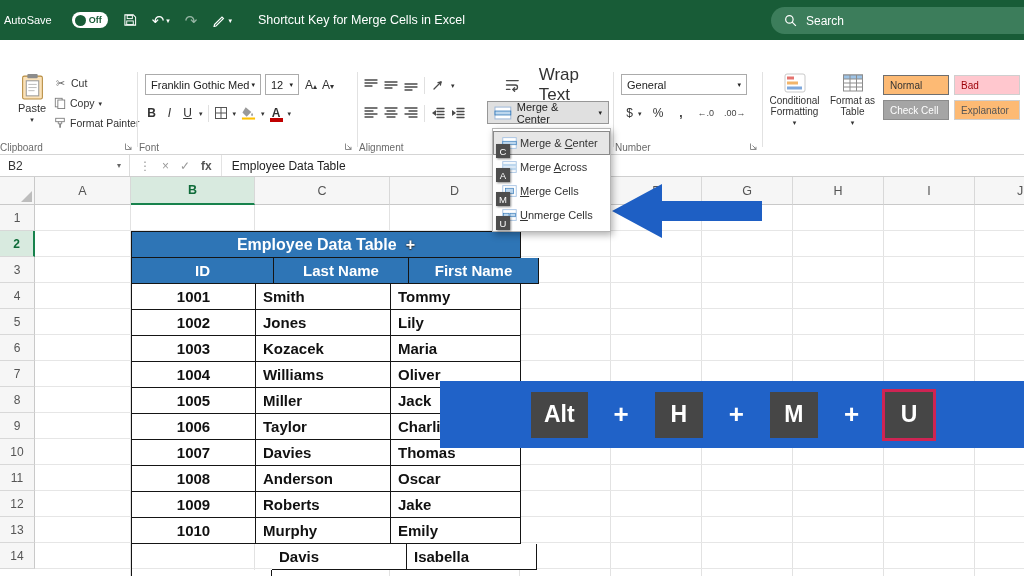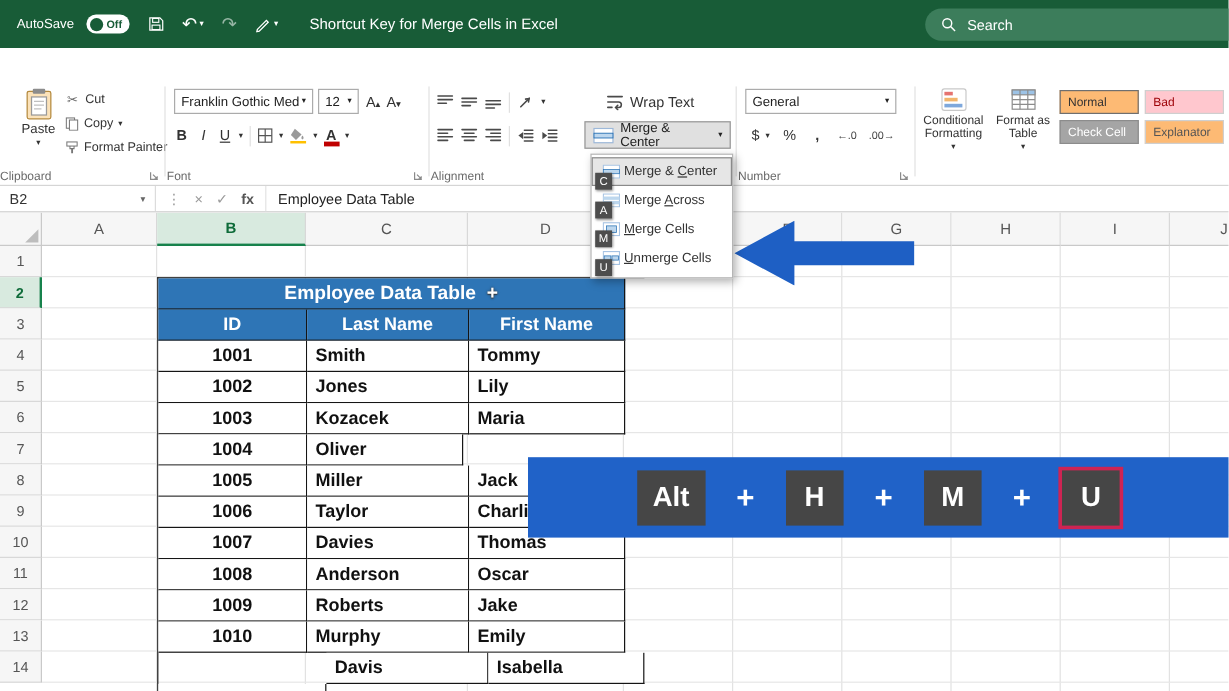--- a/index.html
+++ b/index.html
@@ -1,21 +1,21 @@
 <!DOCTYPE html>
 <html style="--title-green: #185C37; --search-green: #3C7D5B; --accent-green: #107C41; --blue-header: #2E75B6; --banner-blue: #2062C8; --arrow-blue: #1E5FC4; --key-bg: #464646; --key-red: #CE2453; --bad-bg: #FFC7CE; --bad-text: #9C0006; --check-bg: #A5A5A5;"><head>
 <meta charset="utf-8">
 <style>
   *{margin:0;padding:0;box-sizing:border-box;}
   body{font-family:"Liberation Sans",sans-serif;background:#fff;}
   #stage{position:relative;width:1024px;height:576px;overflow:hidden;background:#fff;}
 
   
   .titlebar{position:absolute;top:0;left:0;right:0;height:40px;background:var(--title-green,#185C37);display:flex;align-items:center;color:#fff;z-index:70;}
-  .autosave{display:flex;align-items:center;gap:10px;margin-left:14px;font-size:11px;}
+  .autosave{display:flex;align-items:center;gap:20px;margin-left:4px;font-size:11px;}
   .toggle{width:36px;height:16px;background:#fff;border-radius:9px;display:flex;align-items:center;}
   .knob{width:11px;height:11px;border-radius:50%;background:var(--title-green,#185C37);margin-left:3px;}
   .toggle-text{font-size:9px;color:var(--title-green,#185C37);font-weight:bold;margin-left:3px;}
   .tb-ic{margin-left:15px;display:flex;align-items:center;gap:2px;font-size:15px;line-height:1;}
   .tb-ic .icon{width:14px;height:14px;display:block;}
   .dim{opacity:.55;}
   .chev{font-size:7px;line-height:1;}
   .tb-title{margin-left:26px;font-size:12.5px;white-space:nowrap;}
   .searchbox{position:absolute;right:0;top:7px;width:253px;height:27px;background:var(--search-green,#3C7D5B);border-radius:14px 0 0 14px;display:flex;align-items:center;gap:9px;padding-left:13px;font-size:12px;color:#fff;}
   .searchbox .icon{width:13px;height:13px;}
@@ -42,21 +42,21 @@
   .combo{position:absolute;border:1px solid #ababab;height:21px;display:flex;align-items:center;justify-content:space-between;padding:0 5px;font-size:11px;background:#fff;color:#222;white-space:nowrap;}
   .frow{position:absolute;display:flex;align-items:center;gap:7px;height:22px;}
   .fbtn{font-size:12px;color:#333;width:13px;text-align:center;}
   .b{font-weight:bold;} .i{font-style:italic;} .u{text-decoration:underline;}
   .vd{width:1px;height:17px;background:#e0e0e0;}
   .i12{width:12px;height:12px;} .i14{width:14px;height:14px;} .i15{width:15px;height:14px;}
   .i18{width:18px;height:14px;} .i22{width:22px;height:20px;} .i24{width:23px;height:27px;}
   .fontcolor{position:relative;font-weight:bold;font-size:12px;color:#333;width:13px;text-align:center;}
   .fontcolor::after{content:"";position:absolute;left:0;right:0;bottom:-2px;height:4px;background:#C00000;}
   .ga{font-size:12px;color:#333;} .ga .sm{font-size:8px;}
-  .wrapbtn{position:absolute;display:flex;align-items:center;gap:5px;font-size:12px;color:#333;height:22px;}
+  .wrapbtn{position:absolute;display:flex;align-items:center;gap:19px;font-size:17px;color:#333;height:22px;}
   .mergebtn{position:absolute;display:flex;align-items:center;gap:5px;font-size:11px;color:#222;height:23px;background:#e0e0e0;border:1px solid #979797;padding:0 6px;}
   .tinytxt{font-size:9px;color:#444;}
   .chips{position:absolute;display:grid;grid-template-columns:66px 66px;grid-auto-rows:20px;gap:5px;}
   .chip{display:flex;align-items:center;padding-left:6px;font-size:10px;border:1px solid #cfcfcf;overflow:hidden;white-space:nowrap;background:#fdba74;color:#333;}
   .chip-normal{border:1.5px solid #6f6f6f;}
   .chip-bad{background:var(--bad-bg,#FFC7CE);color:var(--bad-text,#9C0006);}
   .chip-check{background:var(--check-bg,#A5A5A5);color:#fff;border-color:#8c8c8c;}
   .chip-expl{color:#555;}
 
   
@@ -477,41 +477,42 @@
       <div class="rowh" style="top: 366px;">14</div>
       <div class="hline" style="top: 391px;"></div>
       <div class="etable">
         <div class="trow">
           <div class="tcell blue ttitle">
             <span>Employee Data Table</span>
             <span class="plus-cursor">+</span>
           </div>
         </div>
         <div class="trow">
-          <div class="tcell blue" style="width: 124px;">ID</div>
+          <div class="tcell blue" style="width: 142px;">ID</div>
           <div class="tcell blue" style="width: 135px;">Last Name</div>
           <div class="tcell blue" style="width: 130px;">First Name</div>
         </div>
         <div class="trow">
           <div class="tcell center" style="width: 124px;">1001</div>
           <div class="tcell name" style="width: 135px;">Smith</div>
           <div class="tcell name" style="width: 130px;">Tommy</div>
         </div>
         <div class="trow">
           <div class="tcell center" style="width: 124px;">1002</div>
           <div class="tcell name" style="width: 135px;">Jones</div>
           <div class="tcell name" style="width: 130px;">Lily</div>
         </div>
         <div class="trow">
           <div class="tcell center" style="width: 124px;">1003</div>
           <div class="tcell name" style="width: 135px;">Kozacek</div>
           <div class="tcell name" style="width: 130px;">Maria</div>
         </div>
         <div class="trow">
           <div class="tcell center" style="width: 124px;">1004</div>
+          <div class="tcell name" style="width: 135px;">Williams</div>
           <div class="tcell name" style="width: 130px;">Oliver</div>
         </div>
         <div class="trow">
           <div class="tcell center" style="width: 124px;">1005</div>
           <div class="tcell name" style="width: 135px;">Miller</div>
           <div class="tcell name" style="width: 130px;">Jack</div>
         </div>
         <div class="trow">
           <div class="tcell center" style="width: 124px;">1006</div>
           <div class="tcell name" style="width: 135px;">Taylor</div>

